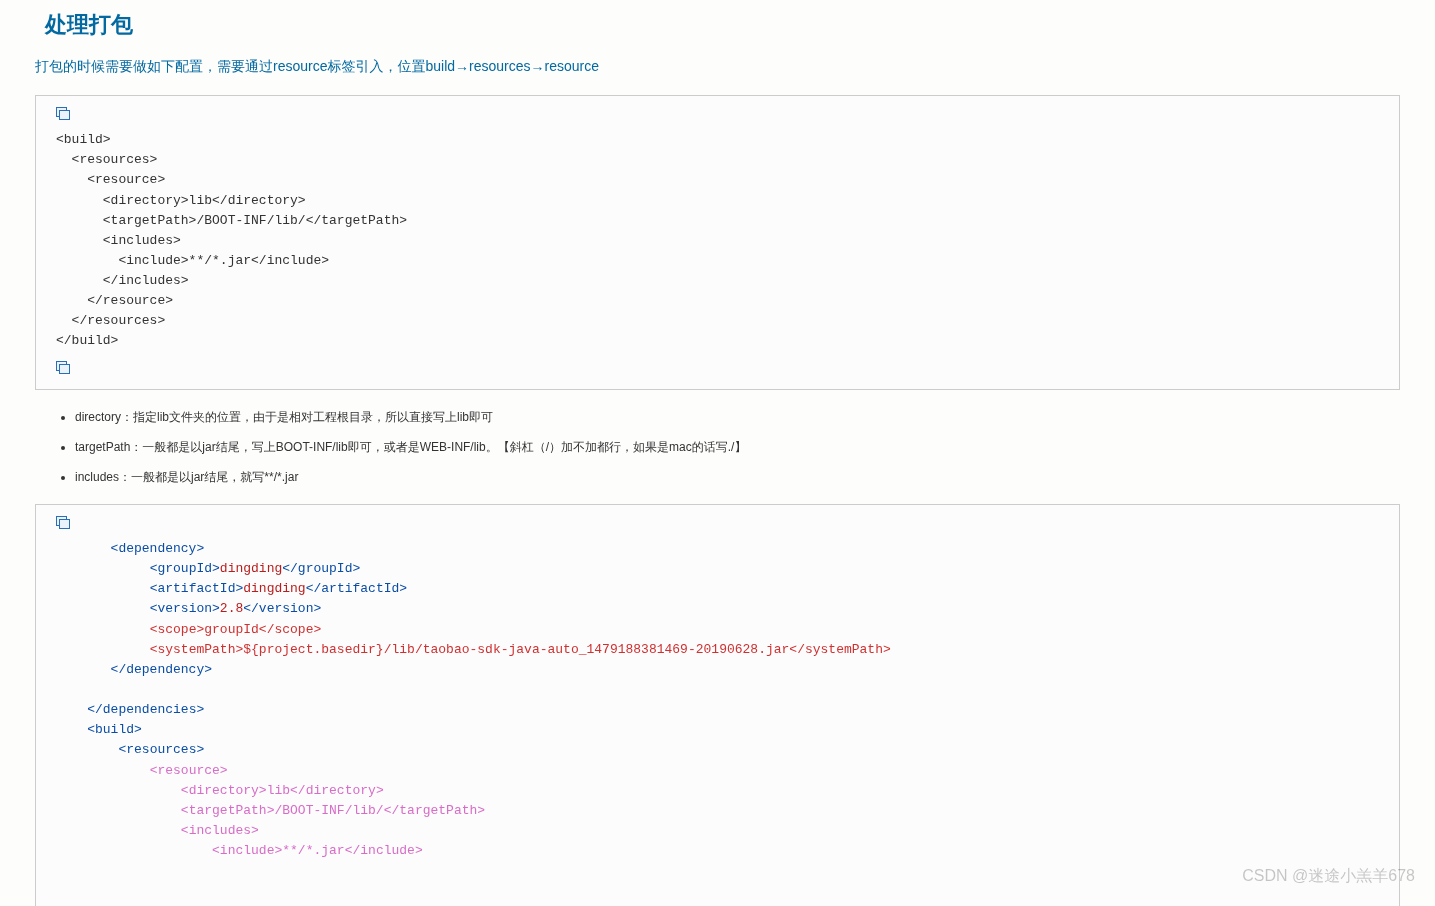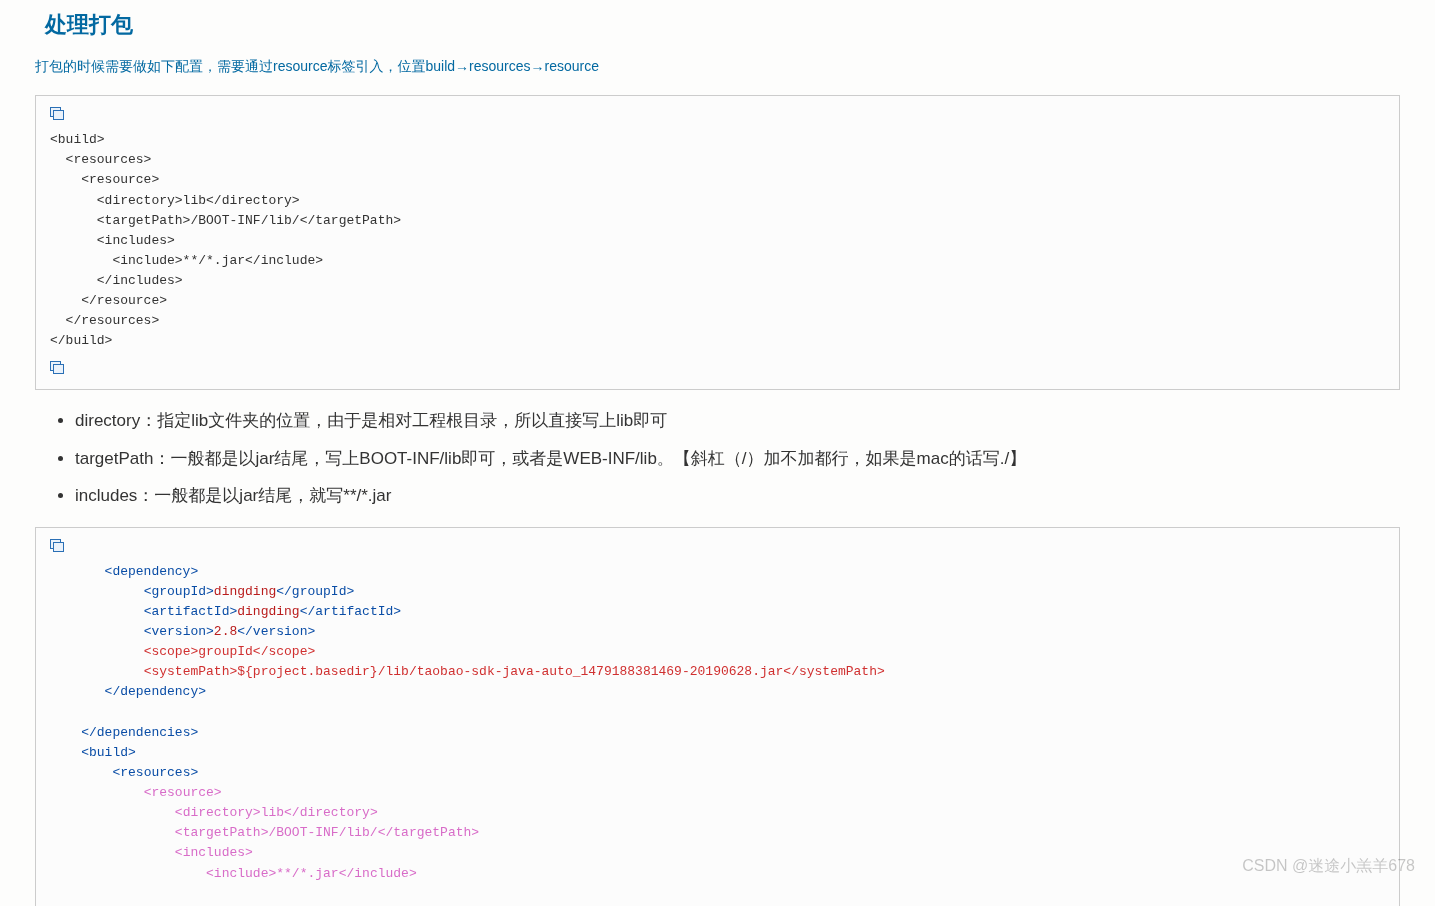--- a/index.html
+++ b/index.html
@@ -22,21 +22,21 @@
   }
   .paragraph {
     font-size: 14px;
     color: #0369a1;
     margin: 0 0 18px 0;
     line-height: 1.6;
   }
   .code-block {
     border: 1px solid #ccc;
     background: #fcfcfc;
-    padding: 8px 14px 10px 14px;
+    padding: 8px 14px 10px 20px;
     margin: 0 0 18px 0;
     line-height: 1.55;
   }
   .copy-bar { margin-bottom: 4px; }
   .copy-bar-bottom { margin-top: 6px; }
   .copy-icon {
     display: inline-block;
     width: 14px; height: 12px;
     position: relative;
     cursor: pointer;
@@ -56,28 +56,28 @@
     font-size: 13px;
     color: #333;
     white-space: pre;
   }
   ul.bullets {
     margin: 0 0 18px 0;
     padding-left: 40px;
   }
   ul.bullets li {
     margin: 12px 0;
-    font-size: 17px;
+    font-size: 12px;
     color: #333;
     line-height: 1.5;
   }
   .watermark {
     position: fixed;
     right: 20px;
-    bottom: 29px;
+    bottom: 19px;
     color: rgba(0,0,0,0.22);
     font-size: 16px;
     pointer-events: none;
   }
   
   .tag-blue { color: #0a4da6; }
   .tag-red  { color: #d03030; }
   .attr-pink-tag { color: #d86cc8; }
   .val-pink { color: #d86cc8; text-align: center; }
   .txt { color: #b91c1c; }

